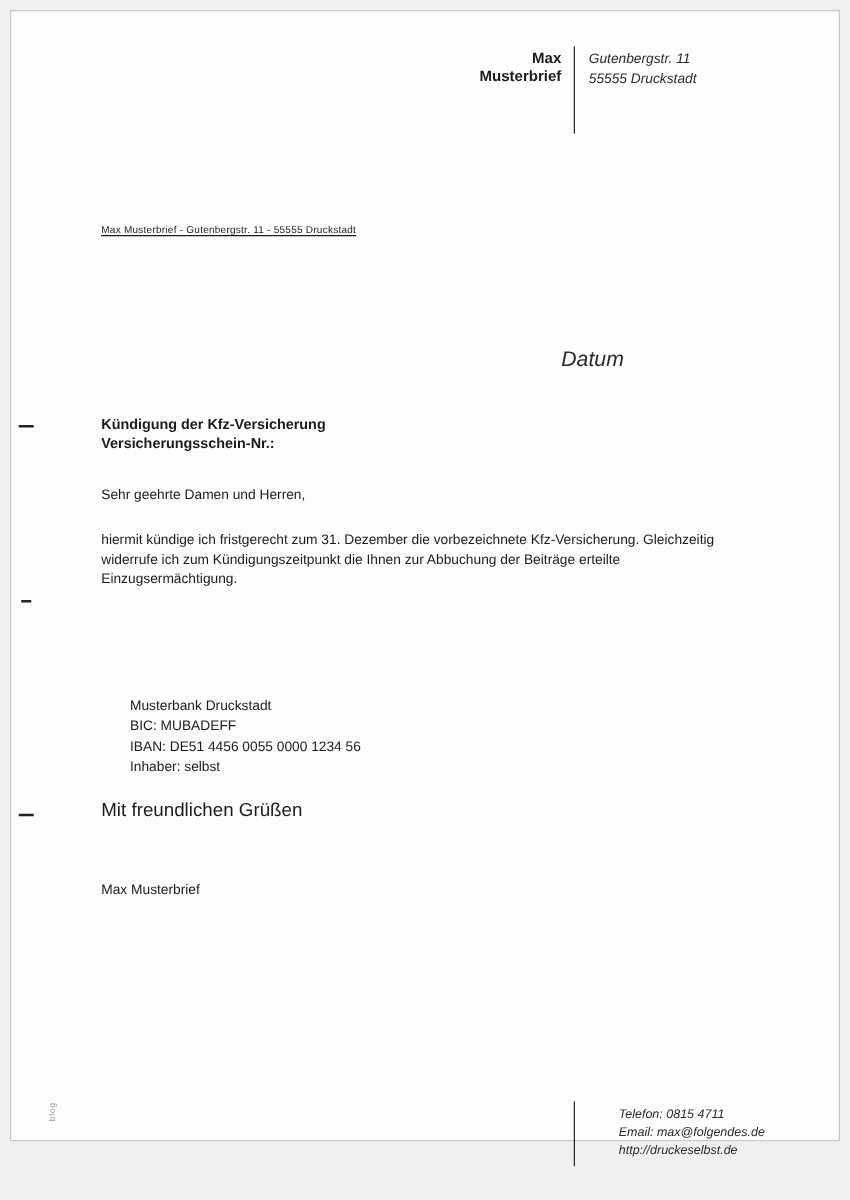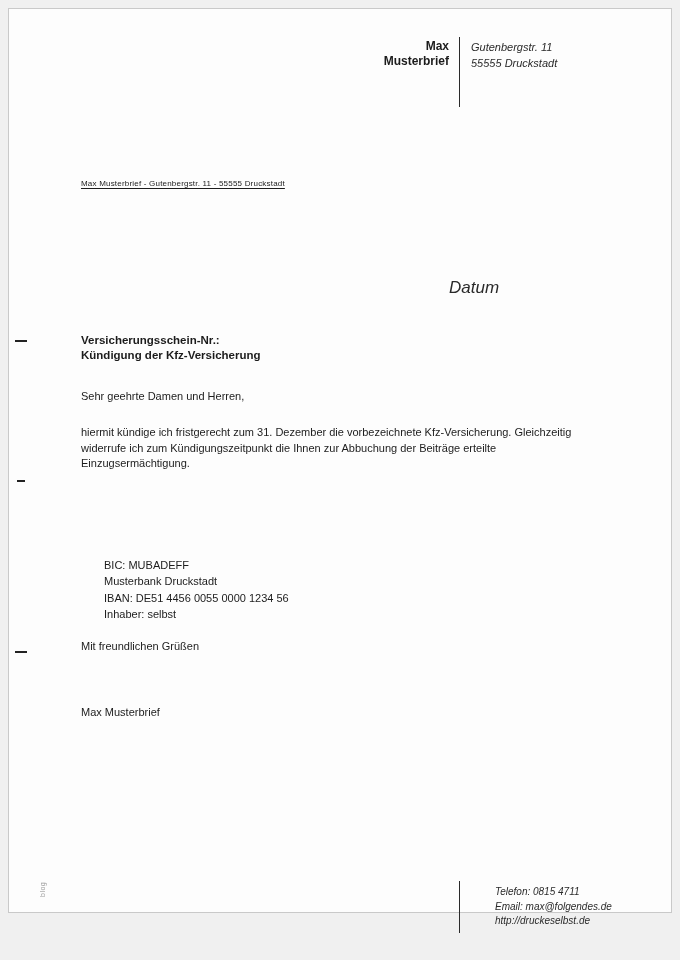--- a/index.html
+++ b/index.html
@@ -95,21 +95,21 @@
   }
   .para-1 { top: 416px; }
   .para-2 { top: 483px; }
 
   .bank-details {
     left: 95px; top: 548px;
     font-size: 11px;
     line-height: 16.3px;
   }
 
-  .closing   { left: 72px; top: 631px; font-size: 11px; }
+  .closing   { left: 72px; top: 631px; font-size: 15px; }
   .signature { left: 72px; top: 697px; font-size: 11px; }
 
   
   .footer-rule {
     left: 450px; top: 872px;
     width: 1px; height: 52px;
     background: #2a2a2a;
   }
   .footer-contact {
     left: 462px; top: 876px;
@@ -147,32 +147,32 @@
   <div class="abs return-address">Max Musterbrief - Gutenbergstr. 11 - 55555 Druckstadt</div>
 
 
   <div class="abs date-label">Datum</div>
 
   <div class="abs fold-mark fold-1"></div>
   <div class="abs fold-mark fold-2"></div>
   <div class="abs fold-mark fold-3"></div>
 
   <div class="abs subject">
+    <div>Kündigung der Kfz-Versicherung</div>
     <div>Versicherungsschein-Nr.:</div>
-    <div>Kündigung der Kfz-Versicherung</div>
   </div>
 
   <div class="abs salutation">Sehr geehrte Damen und Herren,</div>
 
   <div class="abs para para-1">hiermit kündige ich fristgerecht zum 31. Dezember die vorbezeichnete Kfz-Versicherung. Gleichzeitig widerrufe ich zum Kündigungszeitpunkt die Ihnen zur Abbuchung der Beiträge erteilte Einzugsermächtigung.</div>
 
 
   <div class="abs bank-details">
+    <div>Musterbank Druckstadt</div>
     <div>BIC: MUBADEFF</div>
-    <div>Musterbank Druckstadt</div>
     <div>IBAN: DE51 4456 0055 0000 1234 56</div>
     <div>Inhaber: selbst</div>
   </div>
 
   <div class="abs closing">Mit freundlichen Grüßen</div>
 
   <div class="abs signature">Max Musterbrief</div>
 
   <div class="abs footer-rule"></div>
   <div class="abs footer-contact">

